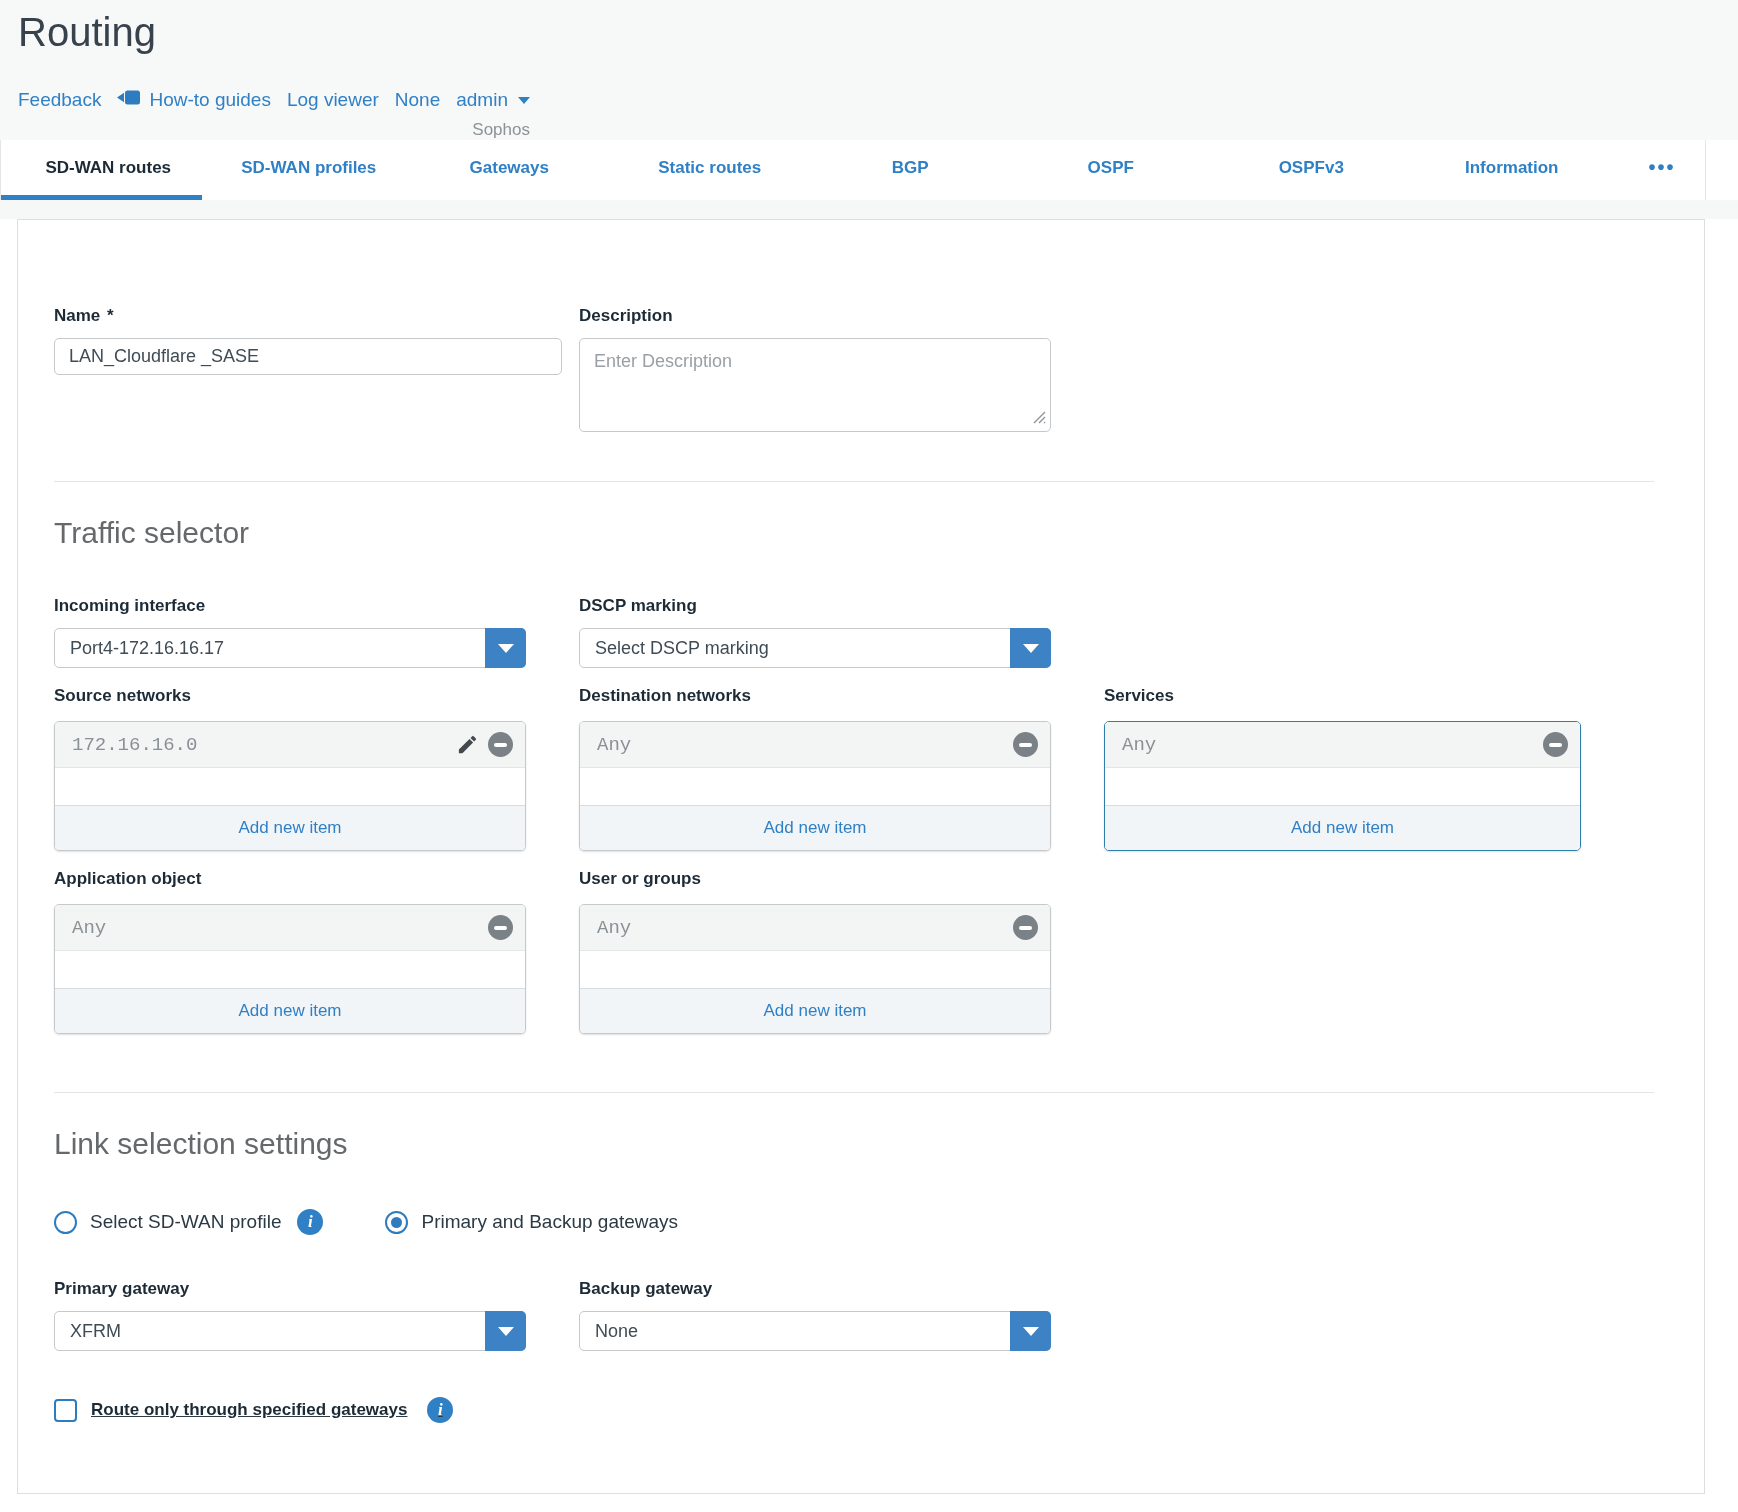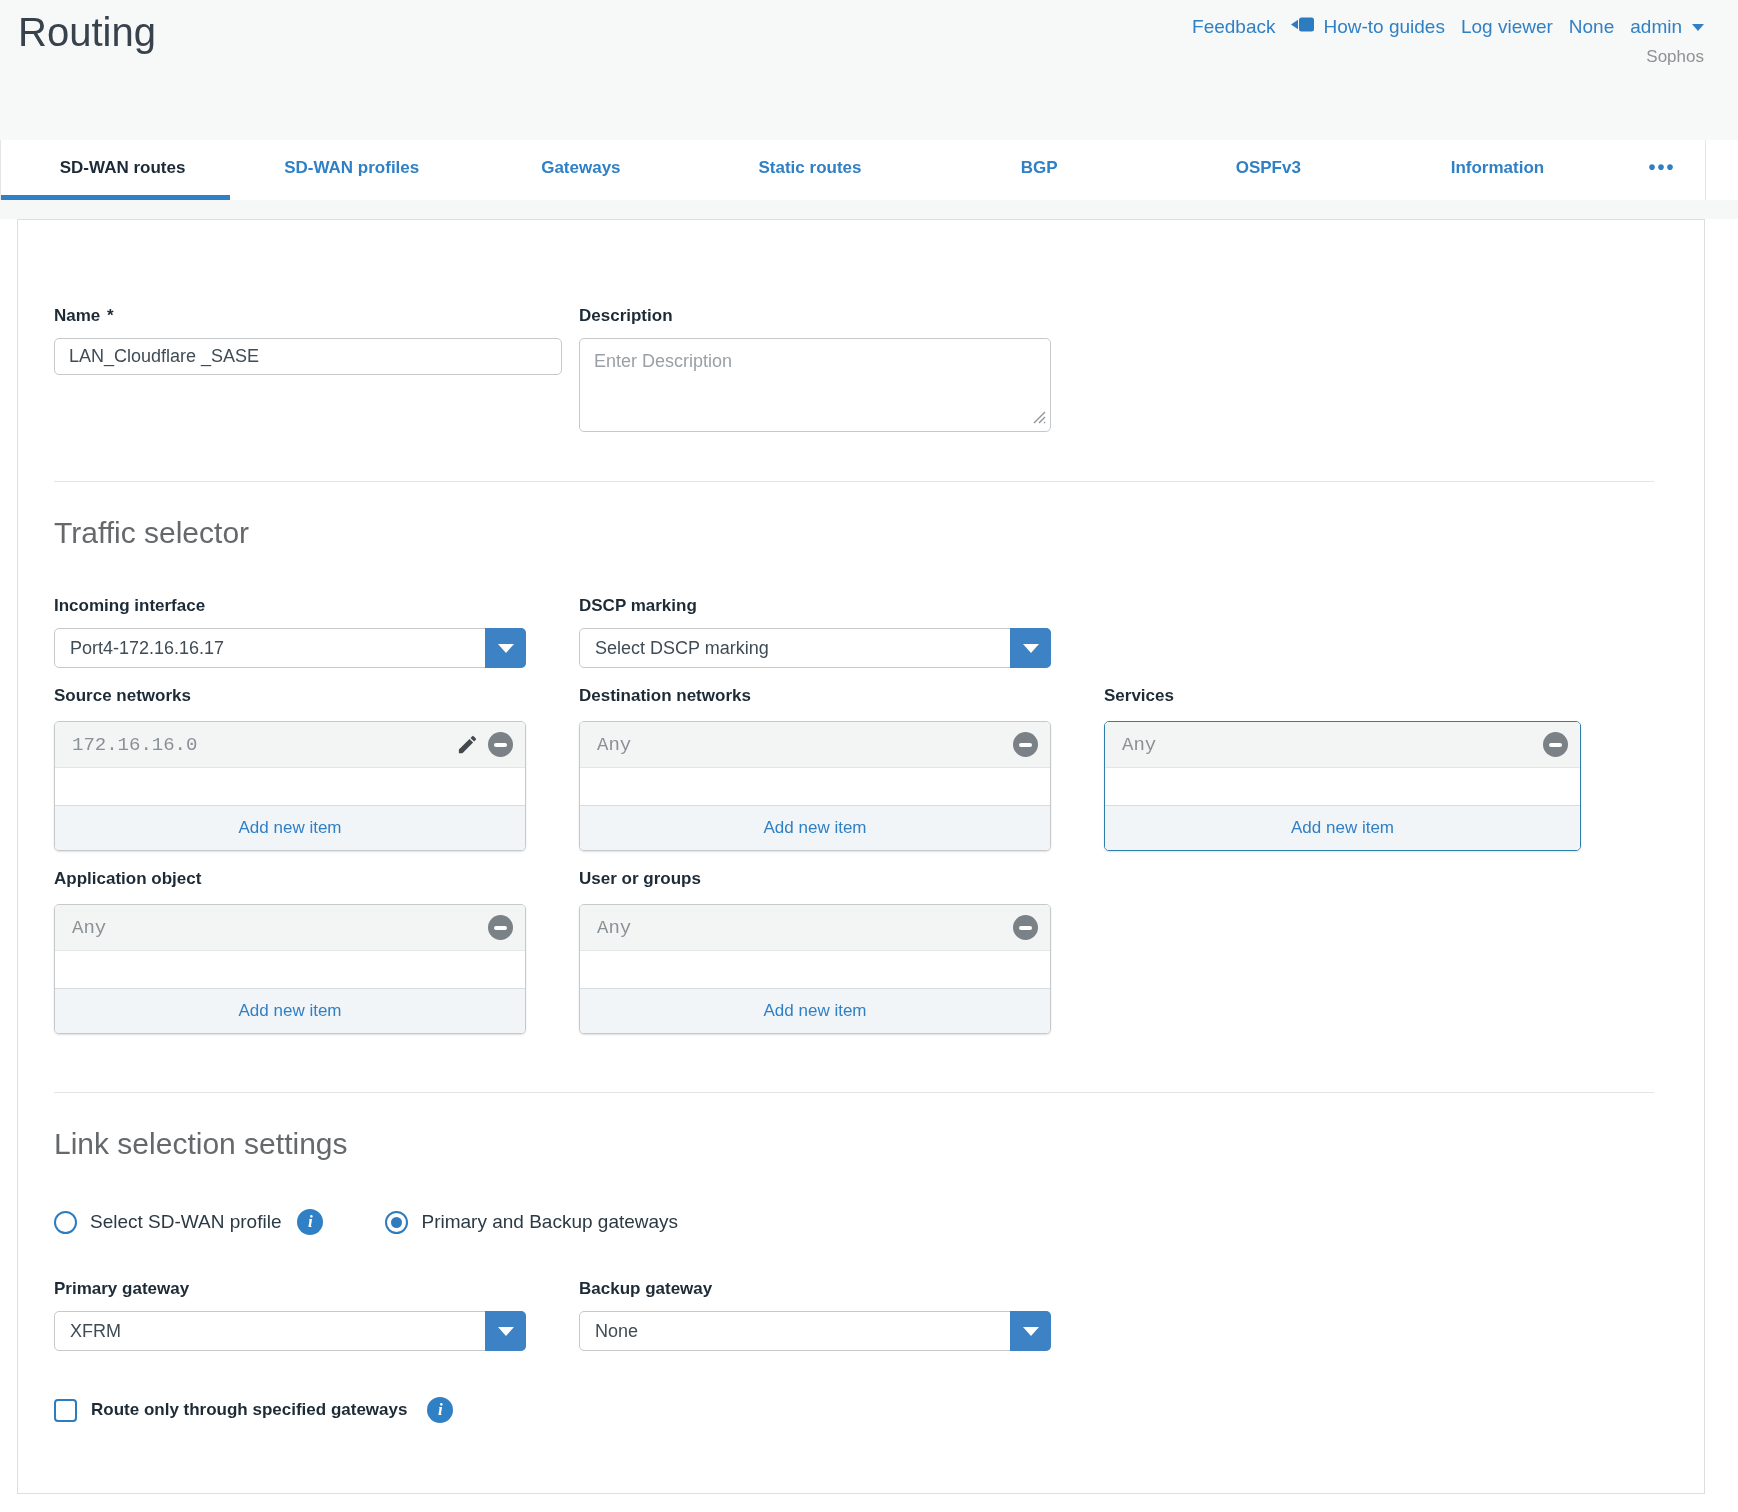--- a/index.html
+++ b/index.html
@@ -10,20 +10,21 @@
     color:#2c3a44;
     -webkit-font-smoothing:antialiased;
   }
   .page { width:1738px; position:relative; }
 
   
   .hdr {
     height:140px; background:#f7f8f8;
     display:flex; justify-content:space-between; align-items:flex-start;
     padding:10px 34px 0 18px;
+    flex-direction:column;
   }
   .hdr h1 { font-size:40px; font-weight:300; color:#37424c; letter-spacing:0; }
   .hdr-right { display:flex; flex-direction:column; align-items:flex-end; padding-top:6px; }
   .hdr-links { display:flex; align-items:center; gap:16px; }
   .hdr-links a {
     color:#3080c6; font-size:19px; text-decoration:none; cursor:pointer;
     display:flex; align-items:center; gap:8px;
   }
   .caret-down {
     width:0; height:0; display:inline-block; margin-left:2px;
@@ -140,21 +141,21 @@
   .radio-label { font-size:19px; color:#2c3a44; margin-left:13px; }
   .info-icon {
     width:26px; height:26px; border-radius:50%; background:#3080c6; color:#fff;
     display:inline-flex; align-items:center; justify-content:center;
     font-family:"Liberation Serif", serif; font-style:italic; font-weight:700; font-size:17px;
     margin-left:16px; cursor:pointer; flex:0 0 26px;
   }
   .radio-group + .radio-group { margin-left:62px; }
 
   .gw-lbl-row { margin-top:44px; }
-  .check-row { margin-top:46px; display:flex; align-items:center; }
+  .check-row { margin-top:46px; display:flex; align-items:center;text-decoration:underline; }
   .checkbox {
     width:23px; height:23px; border:2.5px solid #2e7cc0; border-radius:4px; background:#fff;
     cursor:pointer; flex:0 0 23px;
   }
   .check-label { font-size:17px; font-weight:700; color:#1d2b37; margin-left:14px; }
   .check-row .info-icon { margin-left:20px; }
 </style>
 </head>
 <body>
 
@@ -190,20 +191,21 @@
       <div class="brand">Sophos</div>
     </div>
   </header>
 
   <nav class="tabbar">
     <div class="tab active">SD-WAN routes</div>
     <div class="tab">SD-WAN profiles</div>
     <div class="tab">Gateways</div>
     <div class="tab">Static routes</div>
     <div class="tab">BGP</div>
+    <div class="tab">OSPF</div>
     <div class="tab">OSPFv3</div>
     <div class="tab">Information</div>
     <div class="tab more">•••</div>
   </nav>
   <div class="gap-strip"></div>
 
   <main class="panel">
 
     <div class="row">
       <div class="col">

